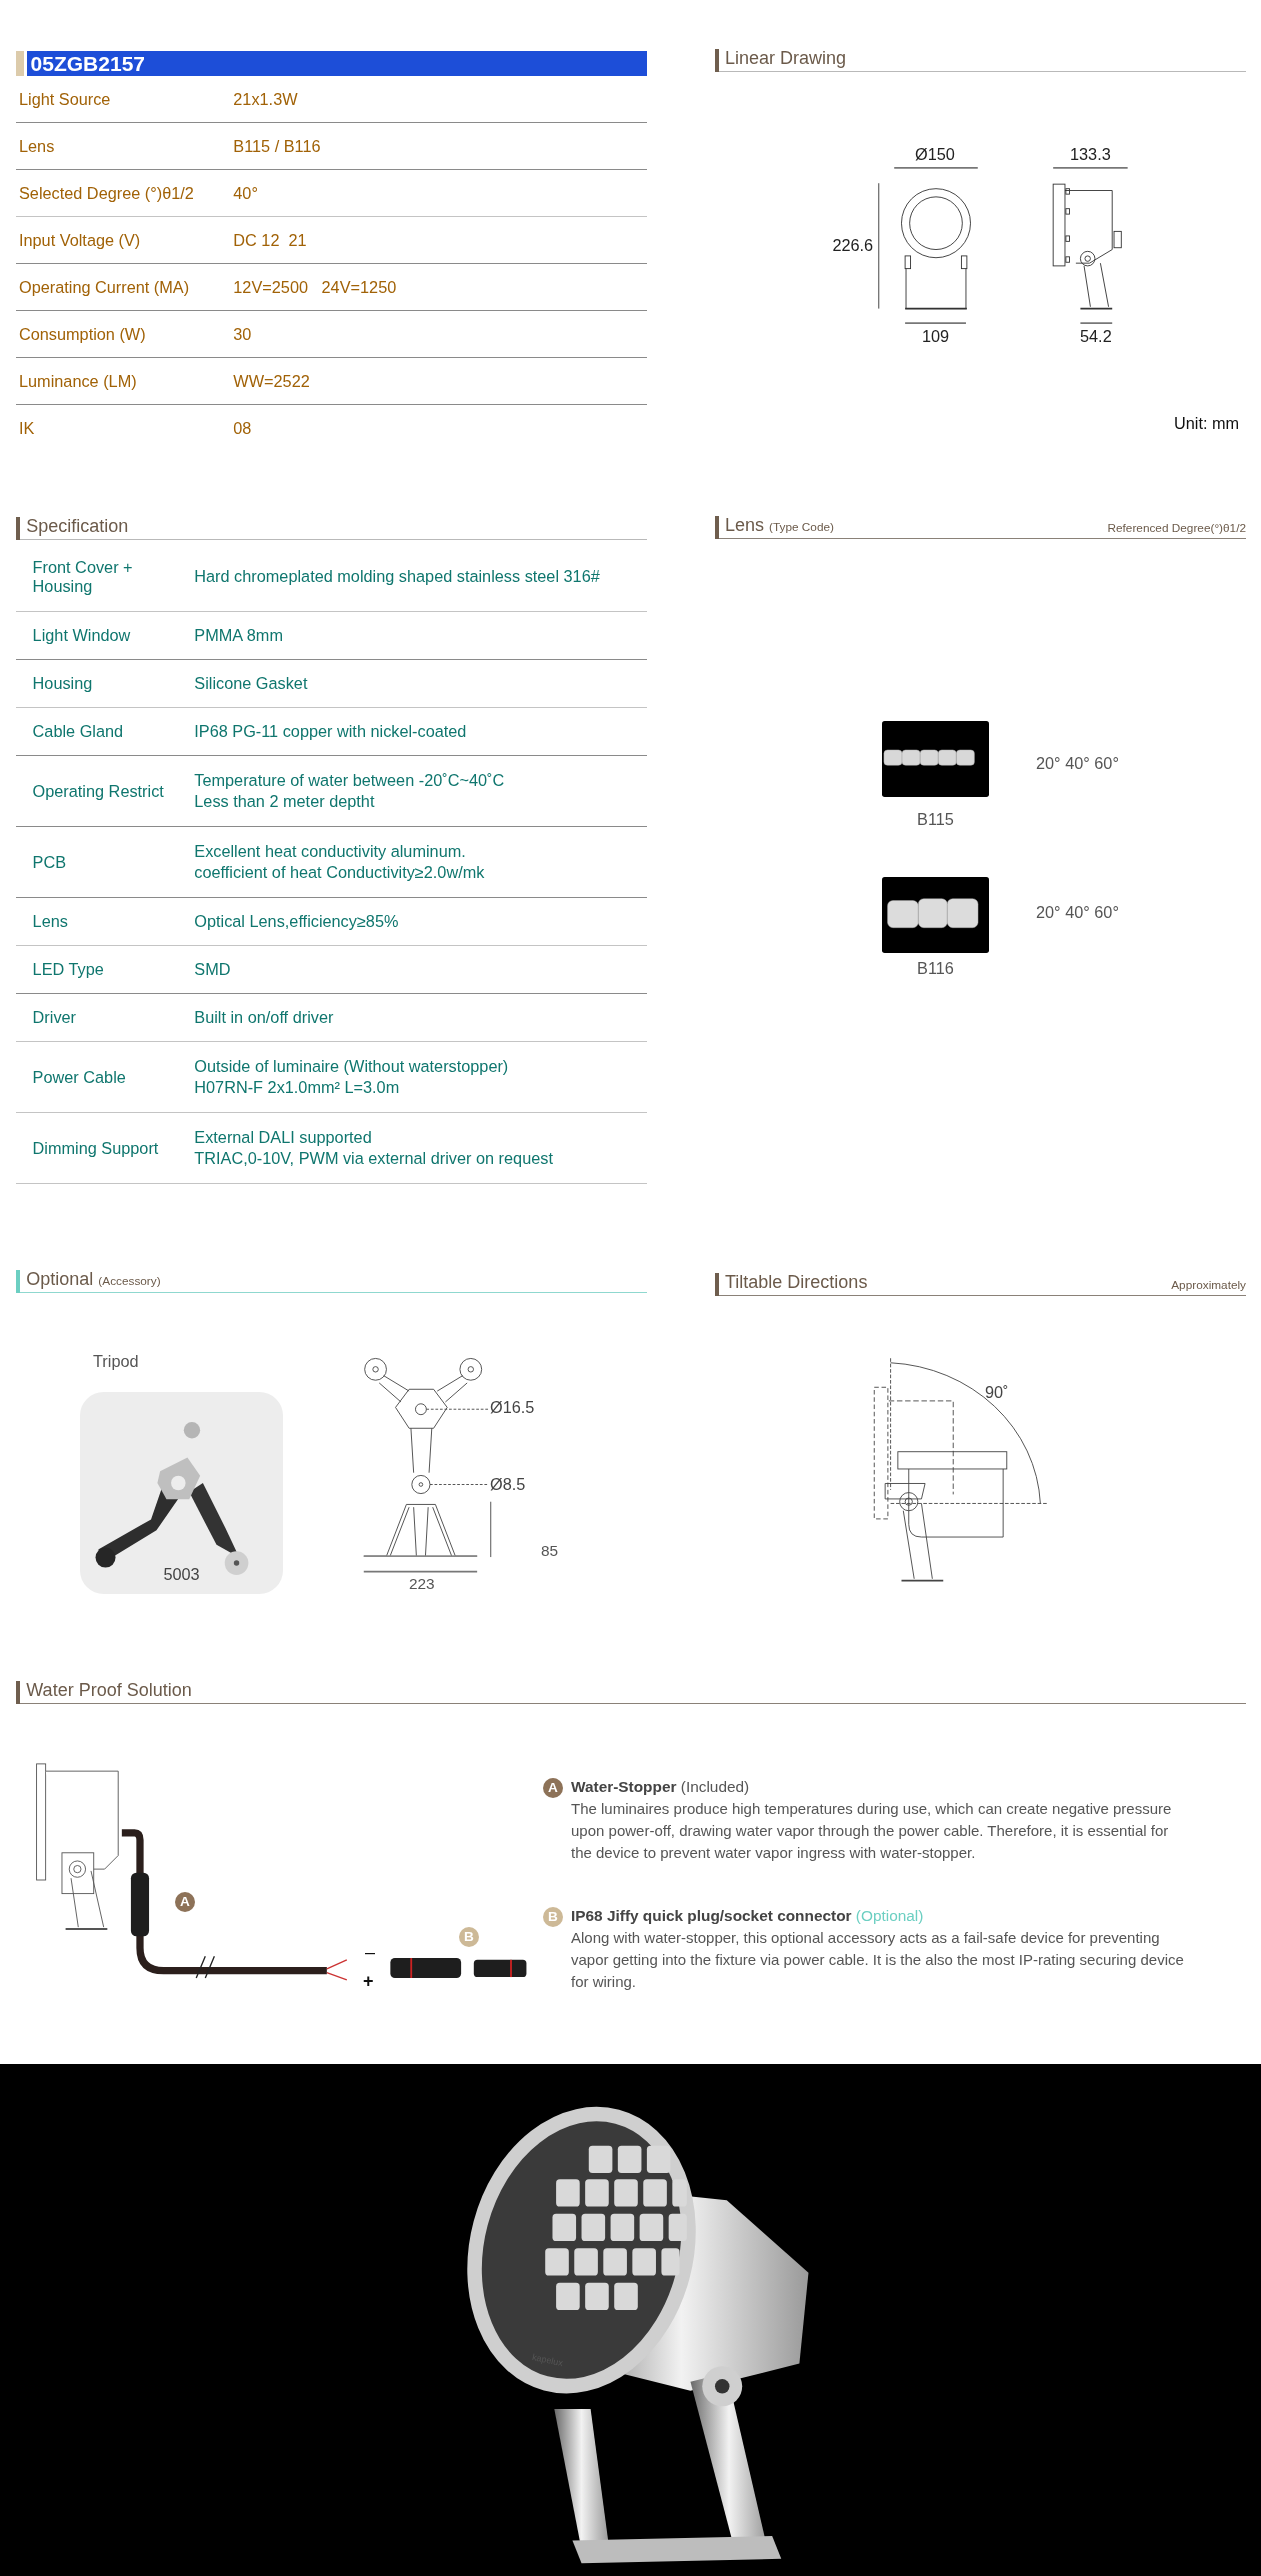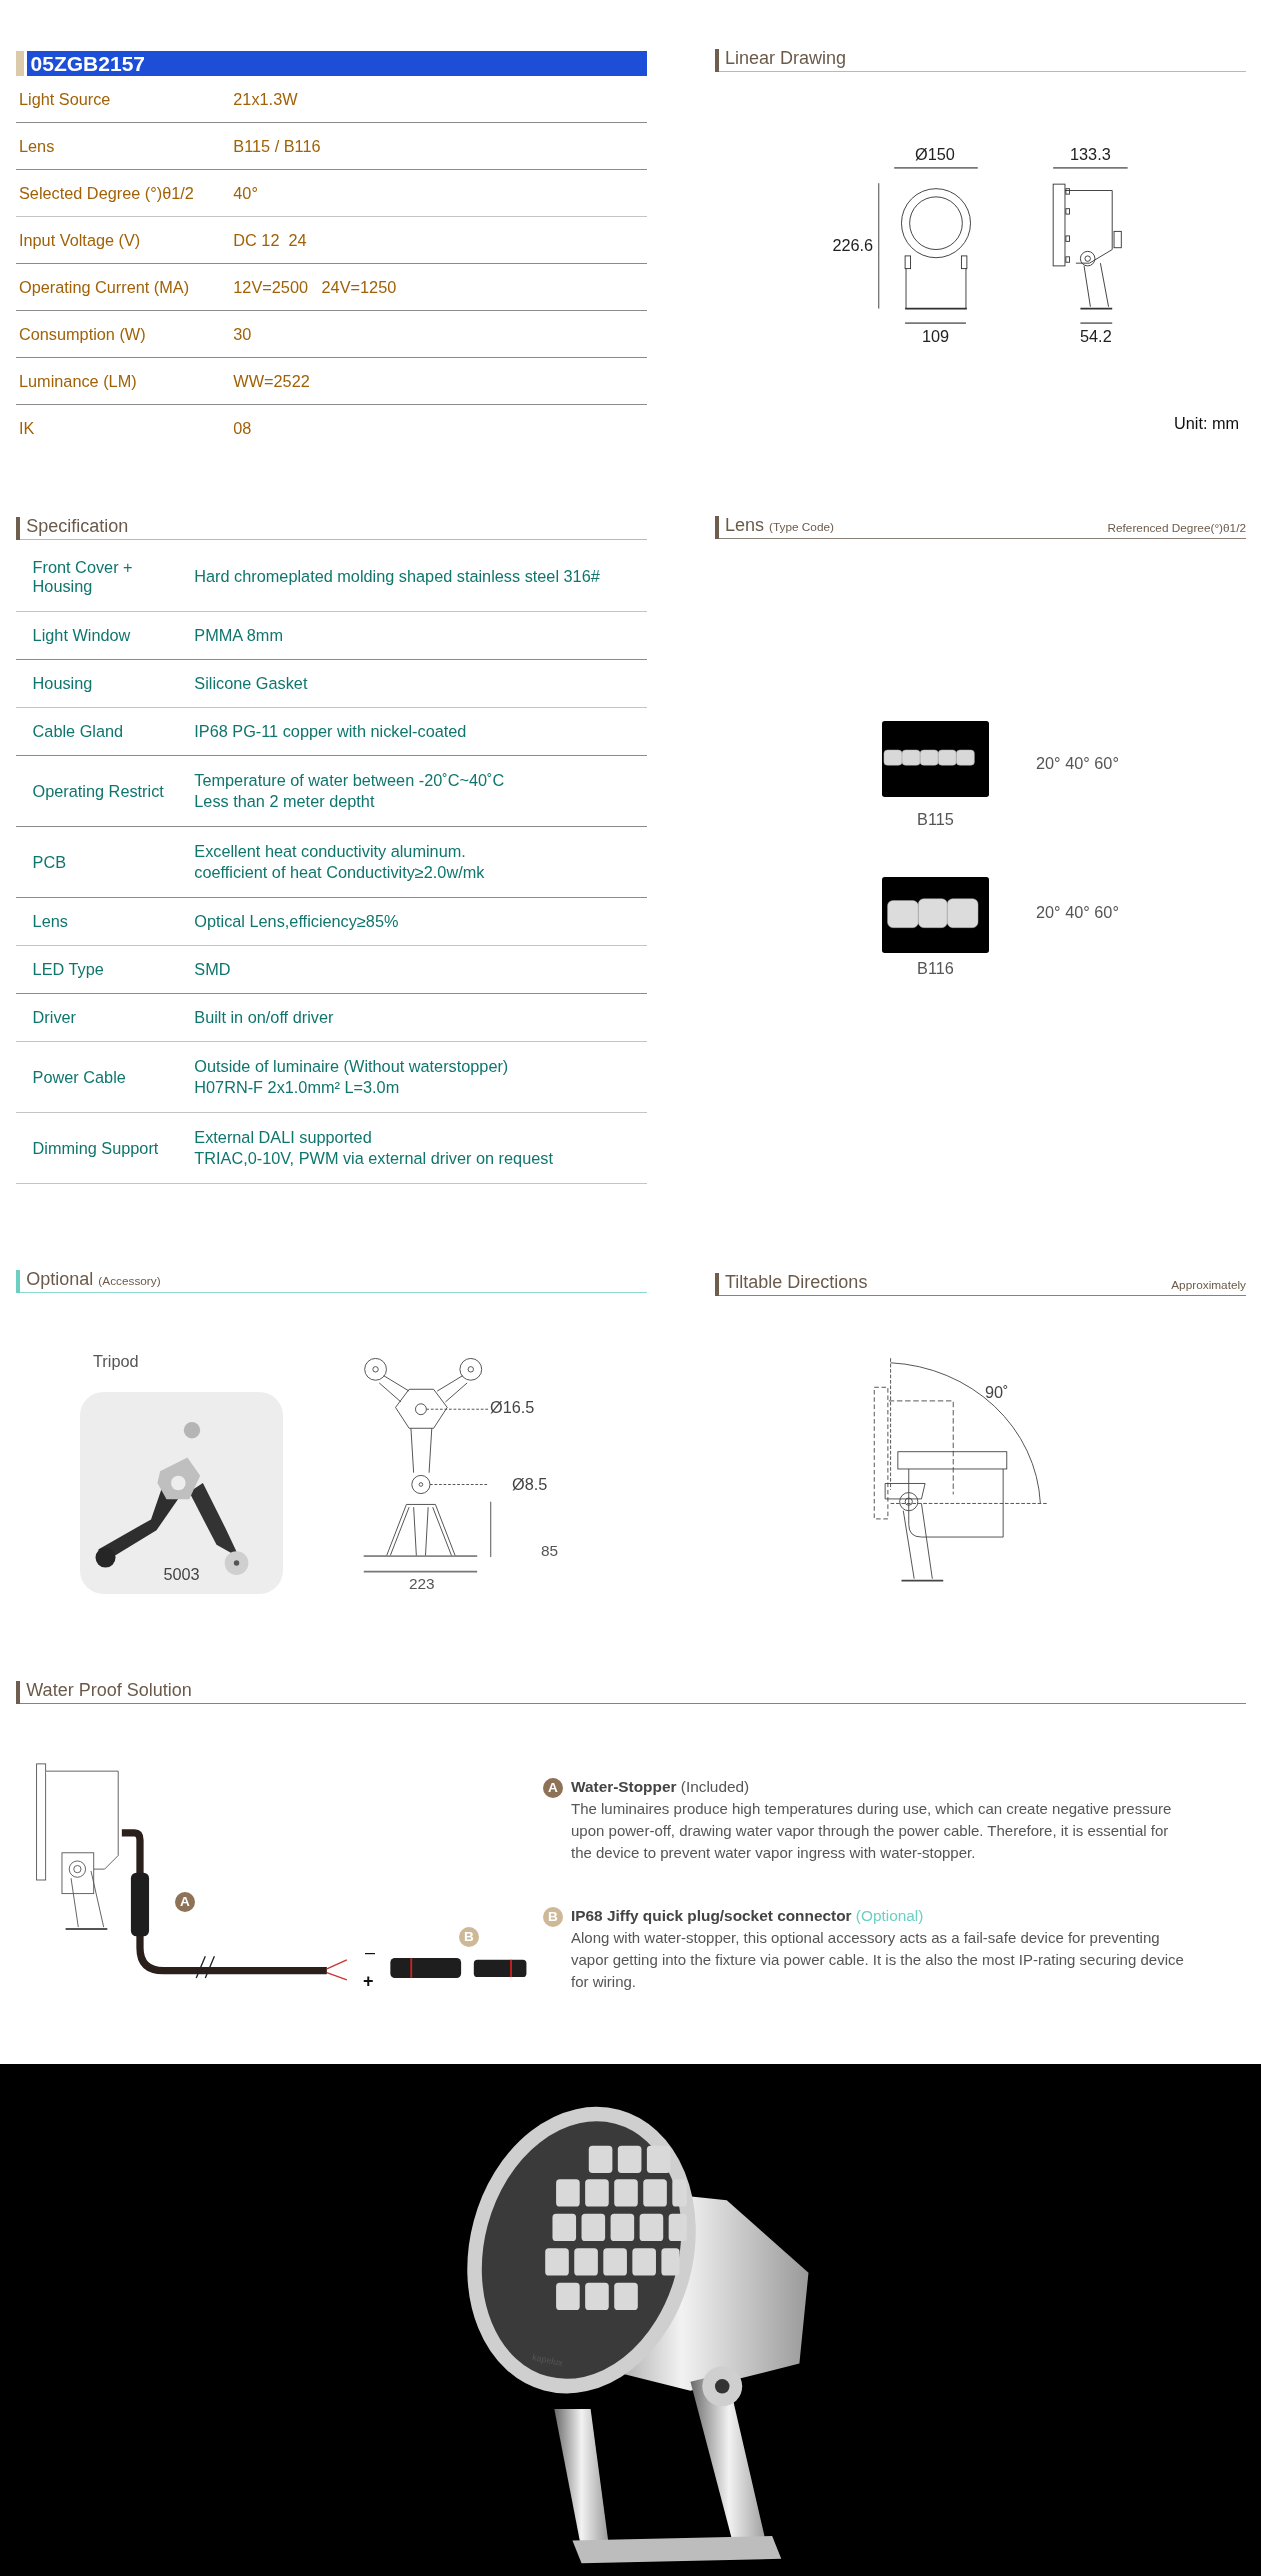--- a/index.html
+++ b/index.html
@@ -69,21 +69,21 @@
   <div class="kv-row">
       <span class="kv-label">Lens</span>
       <span class="kv-value">B115 / B116</span>
     </div>
   <div class="kv-row light">
       <span class="kv-label">Selected Degree (°)θ1/2</span>
       <span class="kv-value">40°</span>
     </div>
   <div class="kv-row">
       <span class="kv-label">Input Voltage (V)</span>
-      <span class="kv-value">DC 12  24</span>
+      <span class="kv-value">DC 12  21</span>
     </div>
   <div class="kv-row">
       <span class="kv-label">Operating Current (MA)</span>
       <span class="kv-value">12V=2500   24V=1250</span>
     </div>
   <div class="kv-row">
       <span class="kv-label">Consumption (W)</span>
       <span class="kv-value">30</span>
     </div>
   <div class="kv-row">
@@ -272,21 +272,21 @@
       <line x1="74" y1="62" x2="143" y2="62" stroke-dasharray="3,2"></line>
       <line x1="78" y1="145" x2="143" y2="145" stroke-dasharray="3,2"></line>
       <path d="M5 224 H30 L52 167 H84 L106 224 H130"></path>
       <path d="M34 224 L55 170 M102 224 L81 170 M60 170 L63 224 M76 170 L73 224"></path>
       <line x1="5" y1="224" x2="130" y2="224" stroke-width="2" stroke="#888"></line>
       <line x1="145" y1="164" x2="145" y2="225"></line>
       <line x1="5" y1="241" x2="130" y2="241" stroke="#777" stroke-width="2"></line>
     </g>
   </svg>
   <span class="abs" style="left:131px; top:45px; font-size:16.3px; color:#444;">Ø16.5</span>
-  <span class="abs" style="left:131px; top:122px; font-size:16.3px; color:#444;margin-left:22px;">Ø8.5</span>
+  <span class="abs" style="left:131px; top:122px; font-size:16.3px; color:#444;">Ø8.5</span>
   <span class="abs" style="left:182px; top:189px; font-size:15.4px; color:#555;">85</span>
   <span class="abs" style="left:50px; top:222px; font-size:15.4px; color:#555;">223</span>
 </div>
 
 <div class="sec-head dark" style="left:715px; top:1271px; width:531px;">
   <div class="bar"></div>
   <div class="title">Tiltable Directions</div>
   <div class="right">Approximately</div>
 </div>
 

